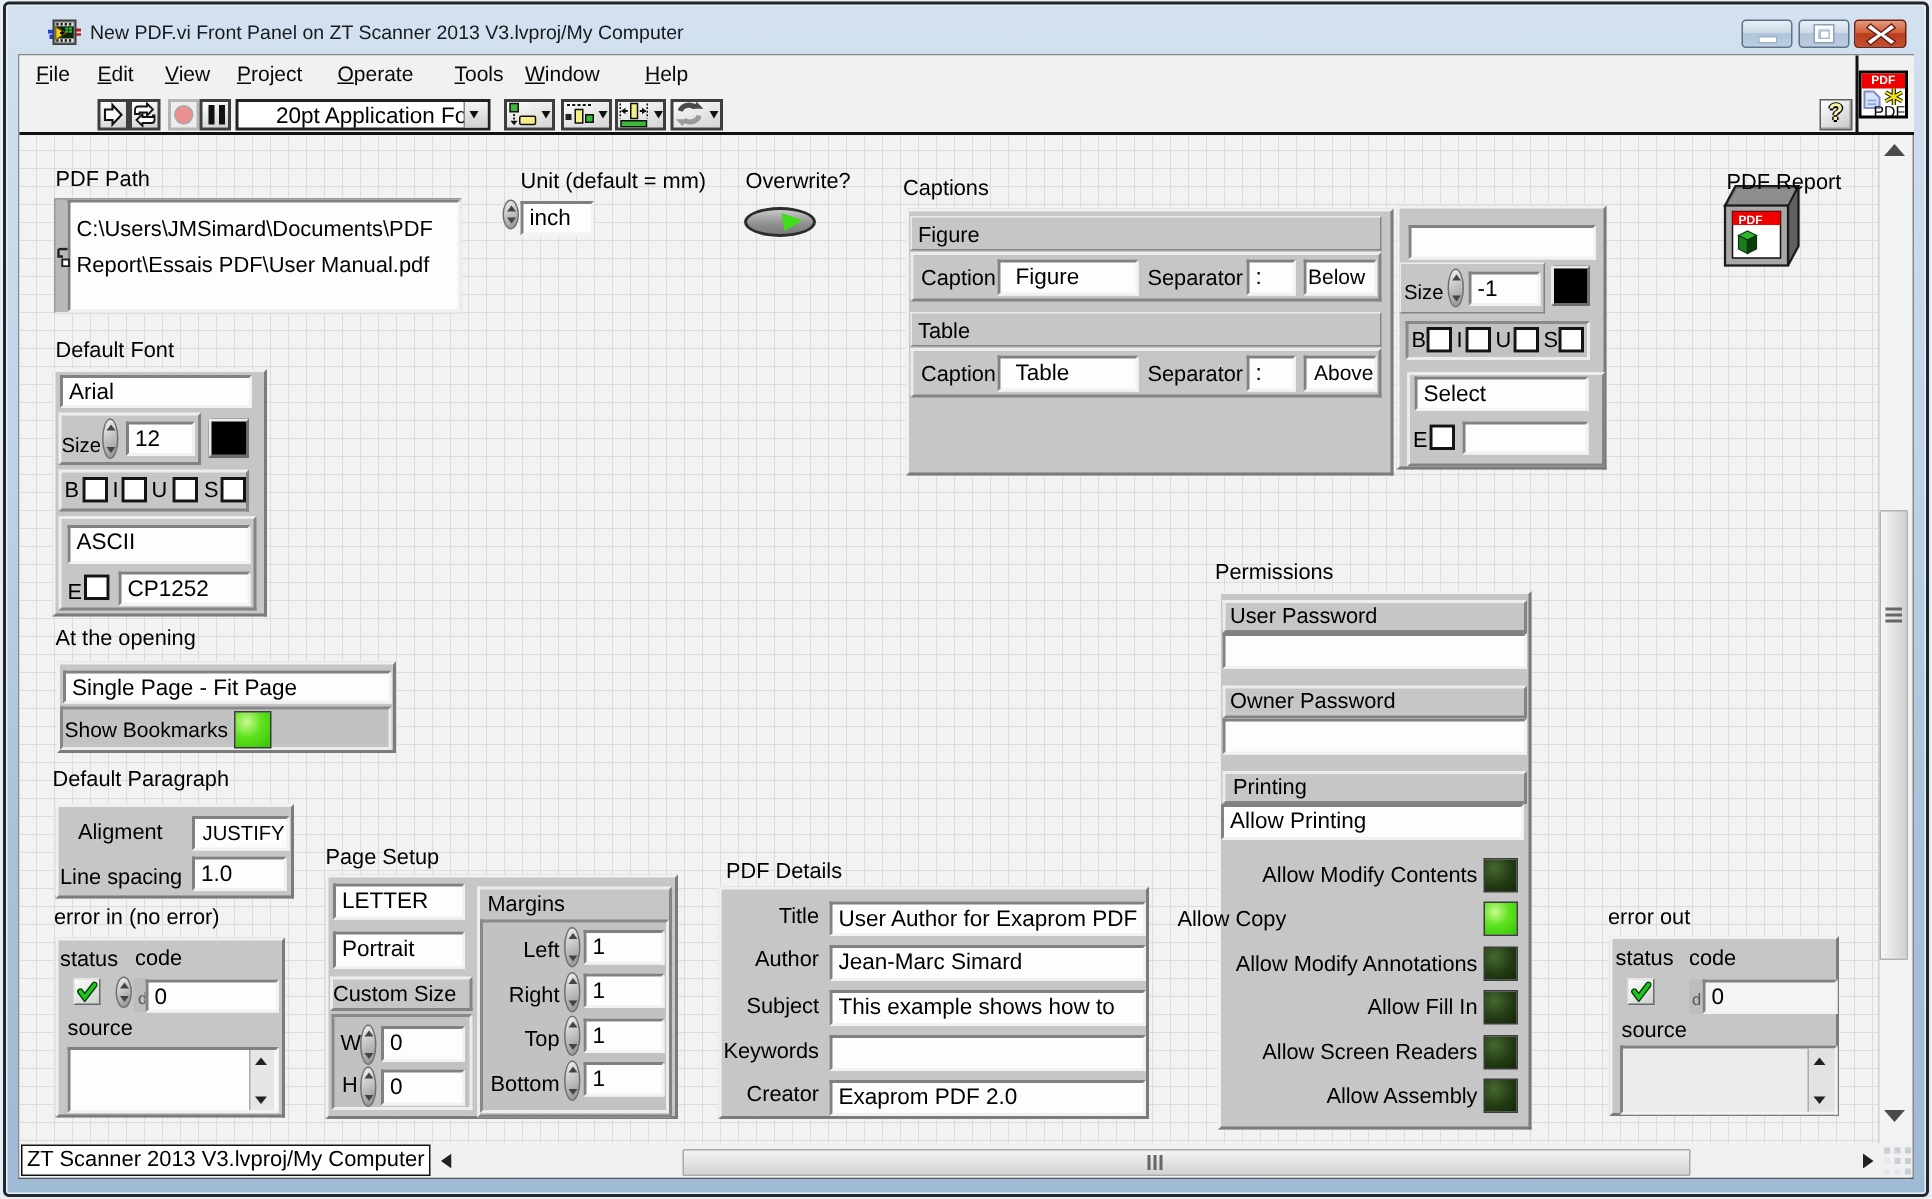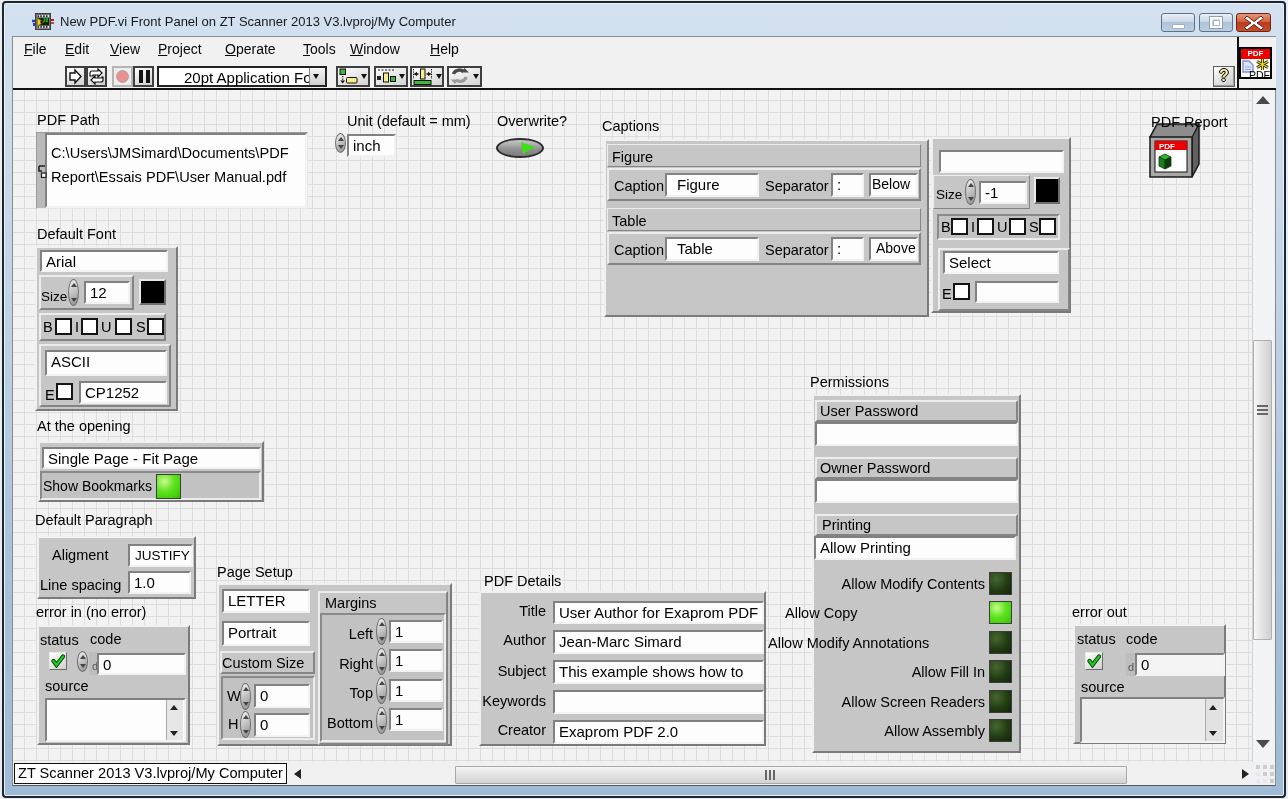--- a/index.html
+++ b/index.html
@@ -383,21 +383,21 @@
 <div class="R" style="left:815px;top:457px;width:203px;height:22px"></div>
 <div class="L" style="left:820px;top:461px">Owner Password</div>
 <div class="S" style="left:815px;top:479px;width:203px;height:24px"></div>
 <div class="R" style="left:815px;top:514px;width:203px;height:22px"></div>
 <div class="L" style="left:822px;top:518px">Printing</div>
 <div class="S" style="left:814px;top:536px;width:202px;height:24px">Allow Printing</div>
 <div class="L" style="left:785px;top:577px;width:200px;text-align:right">Allow Modify Contents</div>
 <div class="led" style="left:989px;top:572px"></div>
 <div class="L" style="left:785px;top:606px;width:200px;text-align:left">Allow Copy</div>
 <div class="led ledon" style="left:989px;top:601px"></div>
-<div class="L" style="left:768px;top:636px;width:200px;text-align:left">Allow Modify Annotations</div>
+<div class="L" style="left:785px;top:636px;width:200px;text-align:right">Allow Modify Annotations</div>
 <div class="led" style="left:989px;top:631px"></div>
 <div class="L" style="left:785px;top:665px;width:200px;text-align:right">Allow Fill In</div>
 <div class="led" style="left:989px;top:660px"></div>
 <div class="L" style="left:785px;top:695px;width:200px;text-align:right">Allow Screen Readers</div>
 <div class="led" style="left:989px;top:690px"></div>
 <div class="L" style="left:785px;top:724px;width:200px;text-align:right">Allow Assembly</div>
 <div class="led" style="left:989px;top:719px"></div>
 
 <div class="L" style="left:1072px;top:605px">error out</div>
 <div class="P" style="left:1073px;top:624px;width:153px;height:120px"></div>

